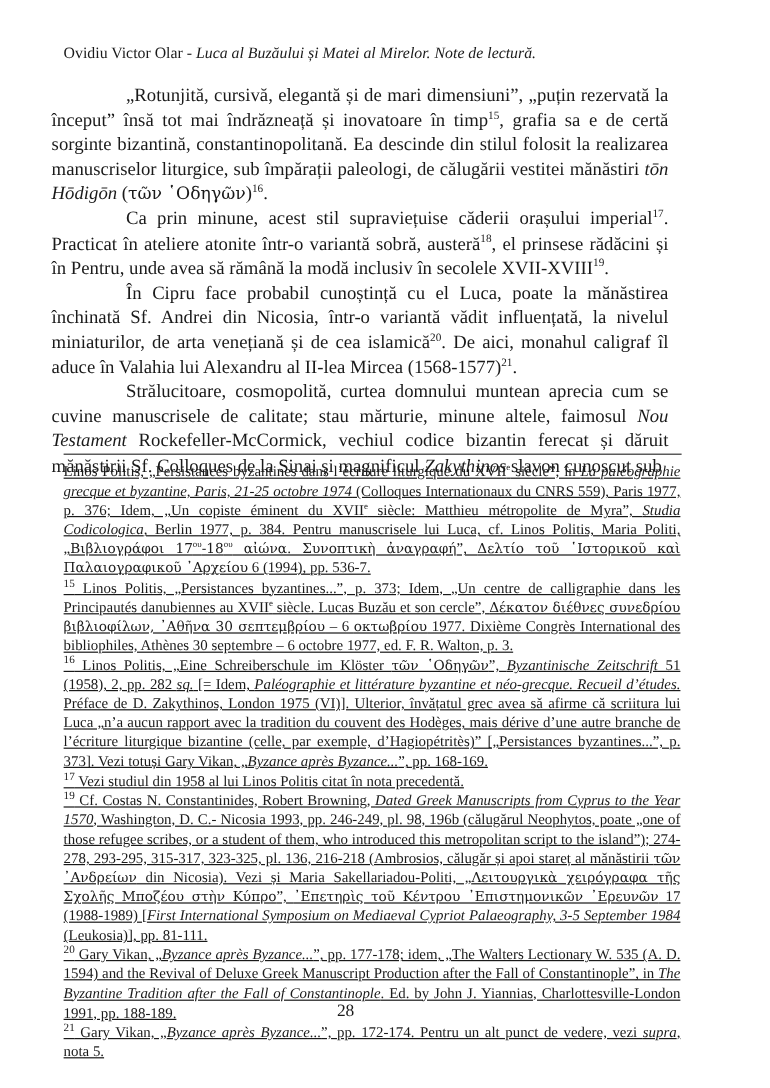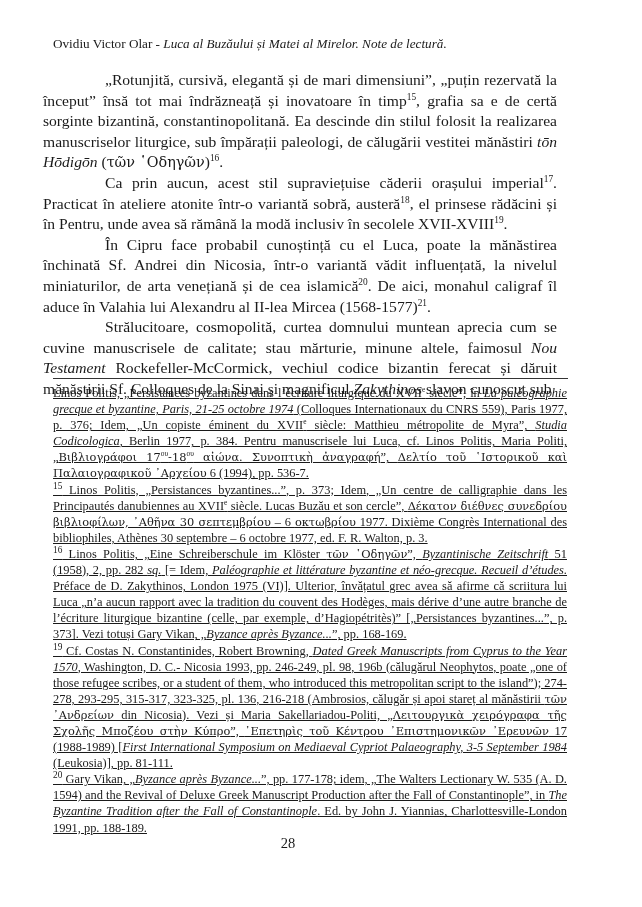--- a/index.html
+++ b/index.html
@@ -36,35 +36,37 @@
   </style>
 </head>
 <body>
 
 <div class="page-header">
   <span>Ovidiu Victor Olar - </span><i>Luca al Buzăului și Matei al Mirelor. Note de lectură.</i>
 </div>
 
 <div class="body-text">
   <p><span>„Rotunjită, cursivă, elegantă și de mari dimensiuni”, „puțin rezervată la început” însă tot mai îndrăzneață și inovatoare în timp</span><sup>15</sup><span>, grafia sa e de certă sorginte bizantină, constantinopolitană. Ea descinde din stilul folosit la realizarea manuscriselor liturgice, sub împărații paleologi, de călugării vestitei mănăstiri </span><i>tōn Hōdigōn</i><span> (</span><span class="greek">τῶν ῾Οδηγῶν</span><span>)</span><sup>16</sup><span>.</span></p>
-  <p><span>Ca prin aucun, acest stil supraviețuise căderii orașului imperial</span><sup>17</sup><span>. Practicat în ateliere atonite într-o variantă sobră, austeră</span><sup>18</sup><span>, el prinsese rădăcini și în Pentru, unde avea să rămână la modă inclusiv în secolele XVII-XVIII</span><sup>19</sup><span>.</span></p>
+  <p><span>Ca prin minune, acest stil supraviețuise căderii orașului imperial</span><sup>17</sup><span>. Practicat în ateliere atonite într-o variantă sobră, austeră</span><sup>18</sup><span>, el prinsese rădăcini și în Pentru, unde avea să rămână la modă inclusiv în secolele XVII-XVIII</span><sup>19</sup><span>.</span></p>
   <p><span>În Cipru face probabil cunoștință cu el Luca, poate la mănăstirea închinată Sf. Andrei din Nicosia, într-o variantă vădit influențată, la nivelul miniaturilor, de arta venețiană și de cea islamică</span><sup>20</sup><span>. De aici, monahul caligraf îl aduce în Valahia lui Alexandru al II-lea Mircea (1568-1577)</span><sup>21</sup><span>.</span></p>
   <p><span>Strălucitoare, cosmopolită, curtea domnului muntean aprecia cum se cuvine manuscrisele de calitate; stau mărturie, minune altele, faimosul </span><i>Nou Testament</i><span> Rockefeller-McCormick, vechiul codice bizantin ferecat și dăruit mănăstirii Sf. Colloques de la Sinai și magnificul </span><i>Zakythinos</i><span> slavon cunoscut sub</span></p>
 </div>
 
 <div class="rule"></div>
 
 <div class="footnotes">
   <p><span>Linos Politis, „Persistances byzantines dans l’écriture liturgique du XVII</span><sup>e</sup><span> siècle”, în </span><i>La paléographie grecque et byzantine, Paris, 21-25 octobre 1974</i><span> (Colloques Internationaux du CNRS 559), Paris 1977, p. 376; Idem, „Un copiste éminent du XVII</span><sup>e</sup><span> siècle: Matthieu métropolite de Myra”, </span><i>Studia Codicologica</i><span>, Berlin 1977, p. 384. Pentru manuscrisele lui Luca, cf. Linos Politis, Maria Politi, „</span><span class="greek">Βιβλιογράφοι 17</span><sup>ου</sup><span class="greek">-18</span><sup>ου</sup><span class="greek"> αἰώνα. Συνοπτικὴ ἀναγραφή</span><span>”, </span><span class="greek">Δελτίο τοῦ ῾Ιστορικοῦ καὶ Παλαιογραφικοῦ ᾿Αρχείου</span><span> 6 (1994), pp. 536-7.</span></p>
 
   <p><span class="fn-num">15</span><span> Linos Politis, „Persistances byzantines...”, p. 373; Idem, „Un centre de calligraphie dans les Principautés danubiennes au XVII</span><sup>e</sup><span> siècle. Lucas Buzău et son cercle”, </span><span class="greek">Δέκατον διέθνες συνεδρίου βιβλιοφίλων, ᾿Αθῆνα 30 σεπτεμβρίου</span><span> – 6 </span><span class="greek">οκτωβρίου</span><span> 1977. Dixième Congrès International des bibliophiles, Athènes 30 septembre – 6 octobre 1977, ed. F. R. Walton, p. 3.</span></p>
 
   <p><span class="fn-num">16</span><span> Linos Politis, „Eine Schreiberschule im Klöster </span><span class="greek">τῶν ῾Οδηγῶν</span><span>”, </span><i>Byzantinische Zeitschrift</i><span> 51 (1958), 2, pp. 282 </span><i>sq.</i><span> [= Idem, </span><i>Paléographie et littérature byzantine et néo-grecque. Recueil d’études.</i><span> Préface de D. Zakythinos, London 1975 (VI)]. Ulterior, învățatul grec avea să afirme că scriitura lui Luca „n’a aucun rapport avec la tradition du couvent des Hodèges, mais dérive d’une autre branche de l’écriture liturgique bizantine (celle, par exemple, d’Hagiopétritès)” [„Persistances byzantines...”, p. 373]. Vezi totuși Gary Vikan, „</span><i>Byzance après Byzance...</i><span>”, pp. 168-169.</span></p>
 
+  <p><span class="fn-num">17</span><span> Vezi studiul din 1958 al lui Linos Politis citat în nota precedentă.</span></p>
 
 
   <p><span class="fn-num">19</span><span> Cf. Costas N. Constantinides, Robert Browning, </span><i>Dated Greek Manuscripts from Cyprus to the Year 1570</i><span>, Washington, D. C.- Nicosia 1993, pp. 246-249, pl. 98, 196b (călugărul Neophytos, poate „one of those refugee scribes, or a student of them, who introduced this metropolitan script to the island”); 274-278, 293-295, 315-317, 323-325, pl. 136, 216-218 (Ambrosios, călugăr și apoi stareț al mănăstirii </span><span class="greek">τῶν ᾿Ανδρείων</span><span> din Nicosia). Vezi și Maria Sakellariadou-Politi, „</span><span class="greek">Λειτουργικὰ χειρόγραφα τῆς Σχολῆς Μποζέου στὴν Κύπρο</span><span>”, </span><span class="greek">᾿Επετηρὶς τοῦ Κέντρου ᾿Επιστημονικῶν ᾿Ερευνῶν</span><span> 17 (1988-1989) [</span><i>First International Symposium on Mediaeval Cypriot Palaeography, 3-5 September 1984</i><span> (Leukosia)], pp. 81-111.</span></p>
 
   <p><span class="fn-num">20</span><span> Gary Vikan, „</span><i>Byzance après Byzance...</i><span>”, pp. 177-178; idem, „The Walters Lectionary W. 535 (A. D. 1594) and the Revival of Deluxe Greek Manuscript Production after the Fall of Constantinople”, in </span><i>The Byzantine Tradition after the Fall of Constantinople</i><span>. Ed. by John J. Yiannias, Charlottesville-London 1991, pp. 188-189.</span></p>
 
+  <p><span class="fn-num">21</span><span> Gary Vikan, „</span><i>Byzance après Byzance...</i><span>”, pp. 172-174. Pentru un alt punct de vedere, vezi </span><i>supra</i><span>, nota 5.</span></p>
 </div>
 
 <div class="page-number">28</div>
 
 </body></html>

